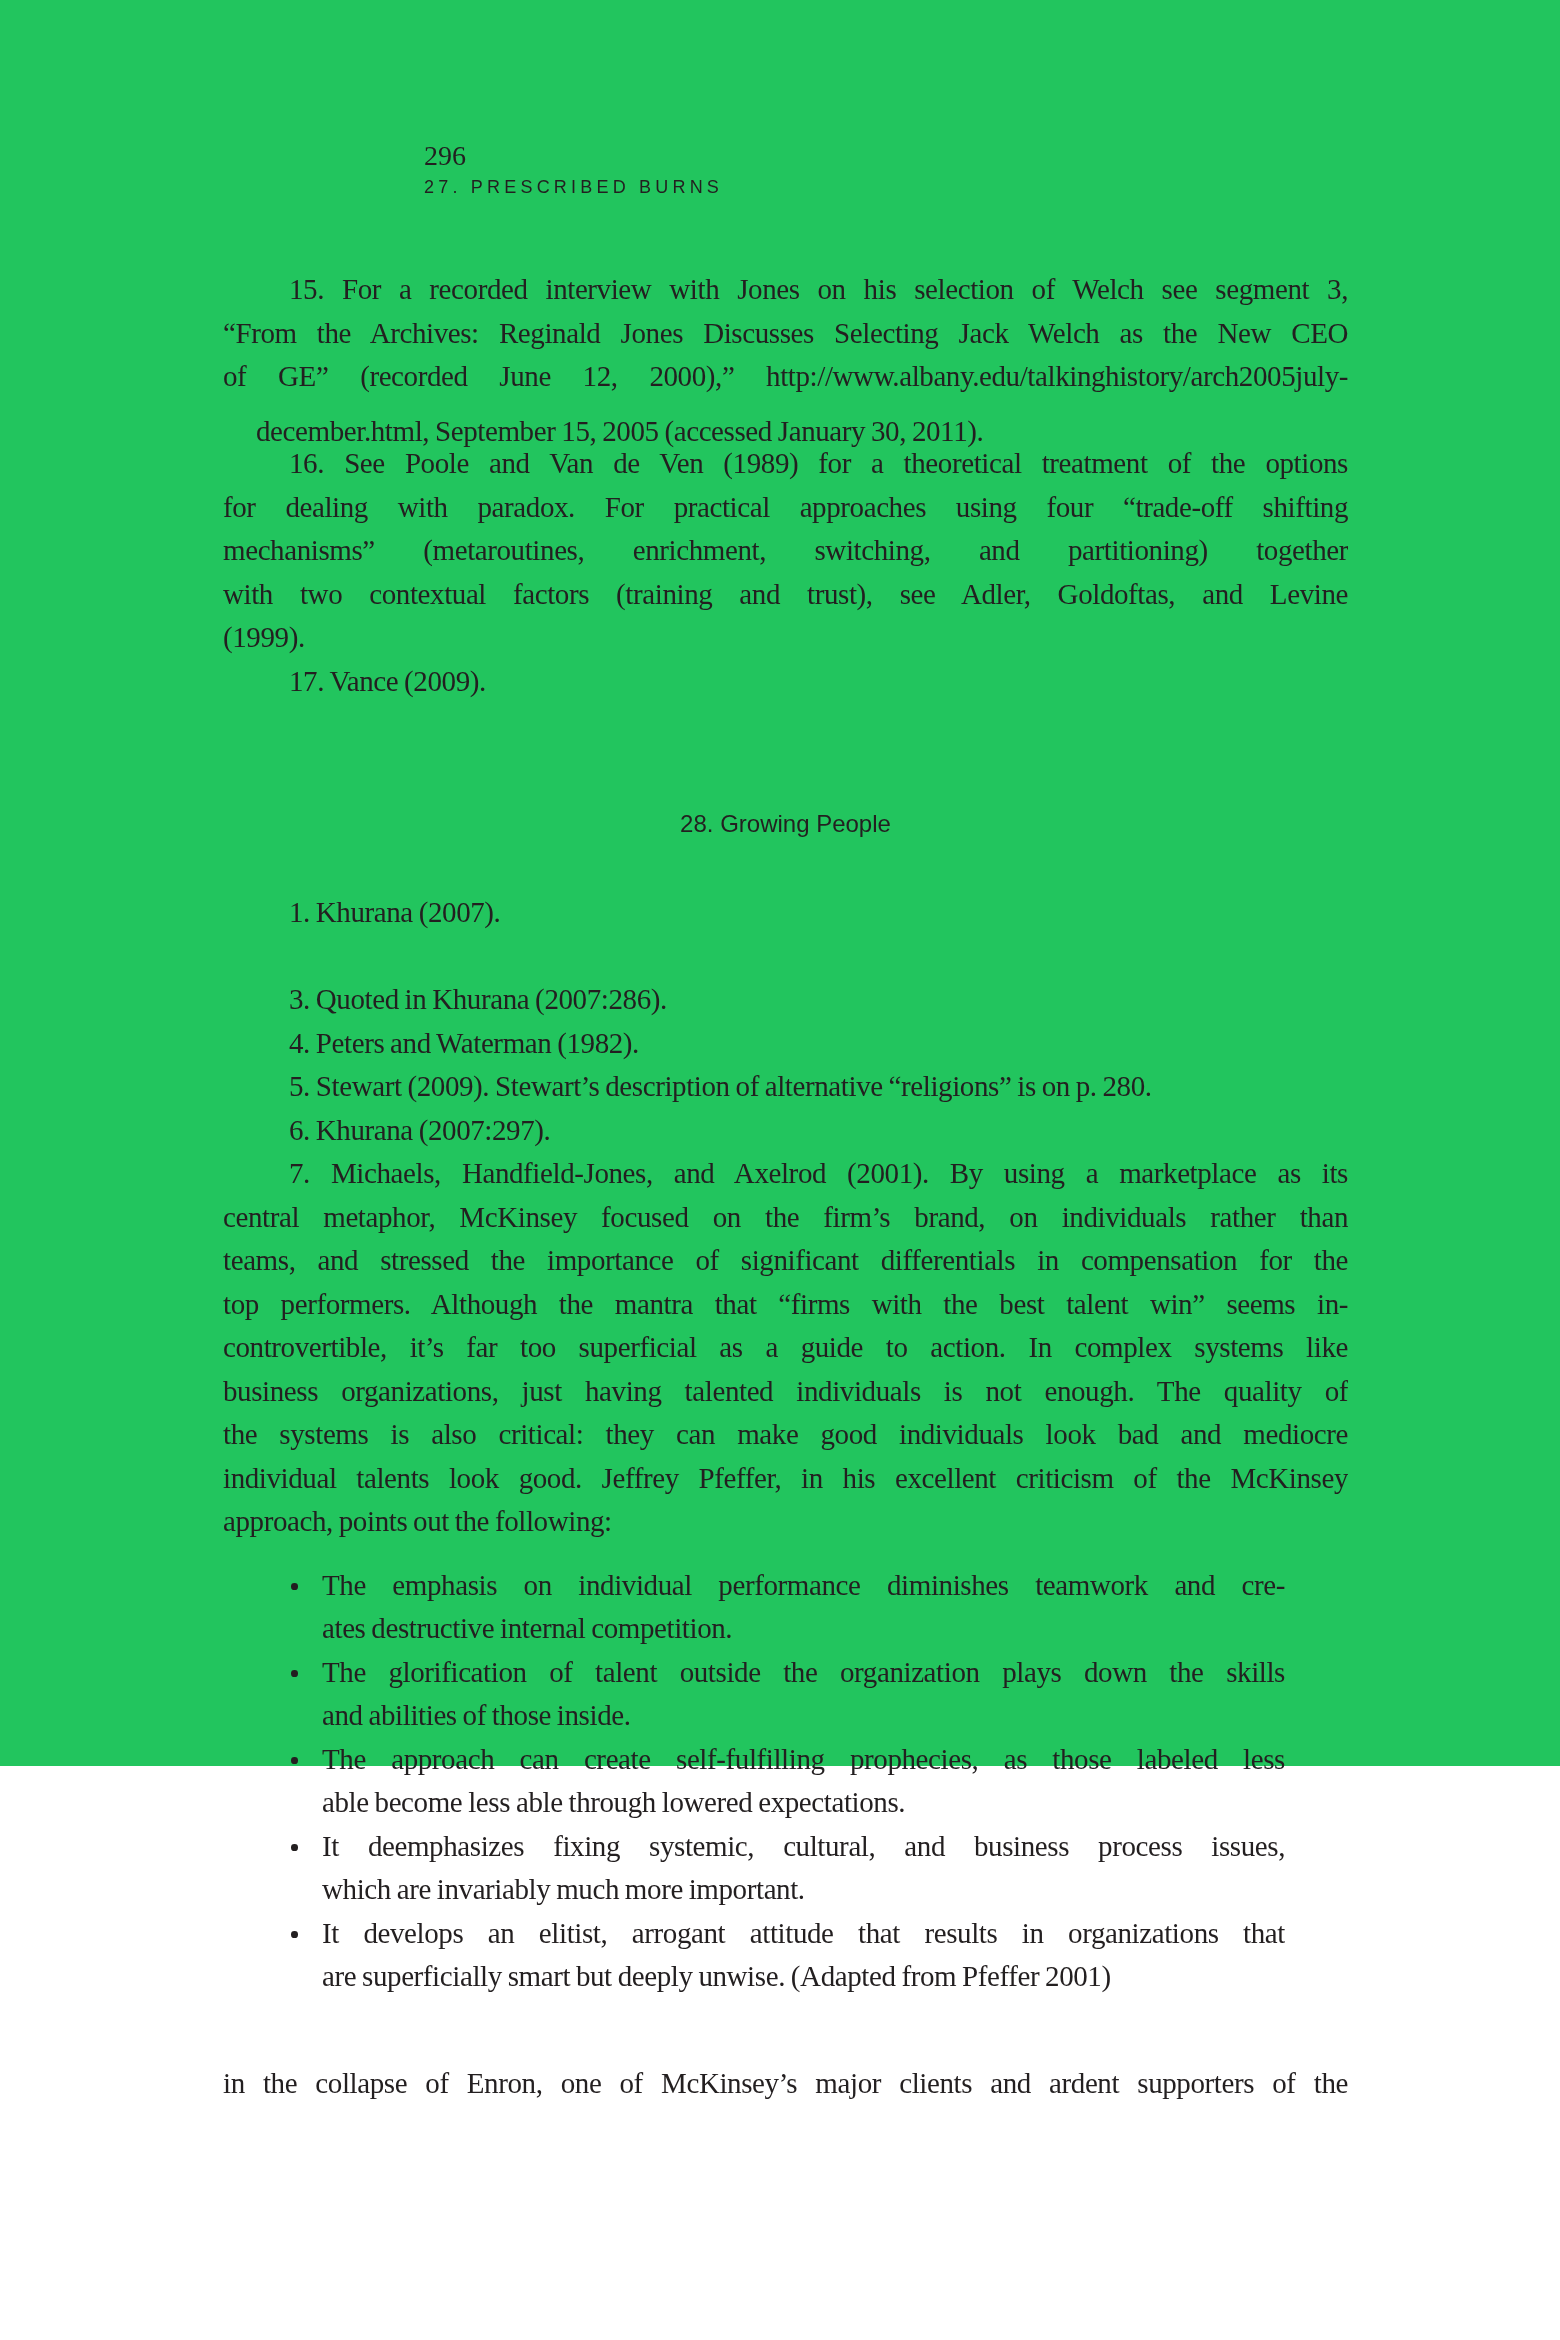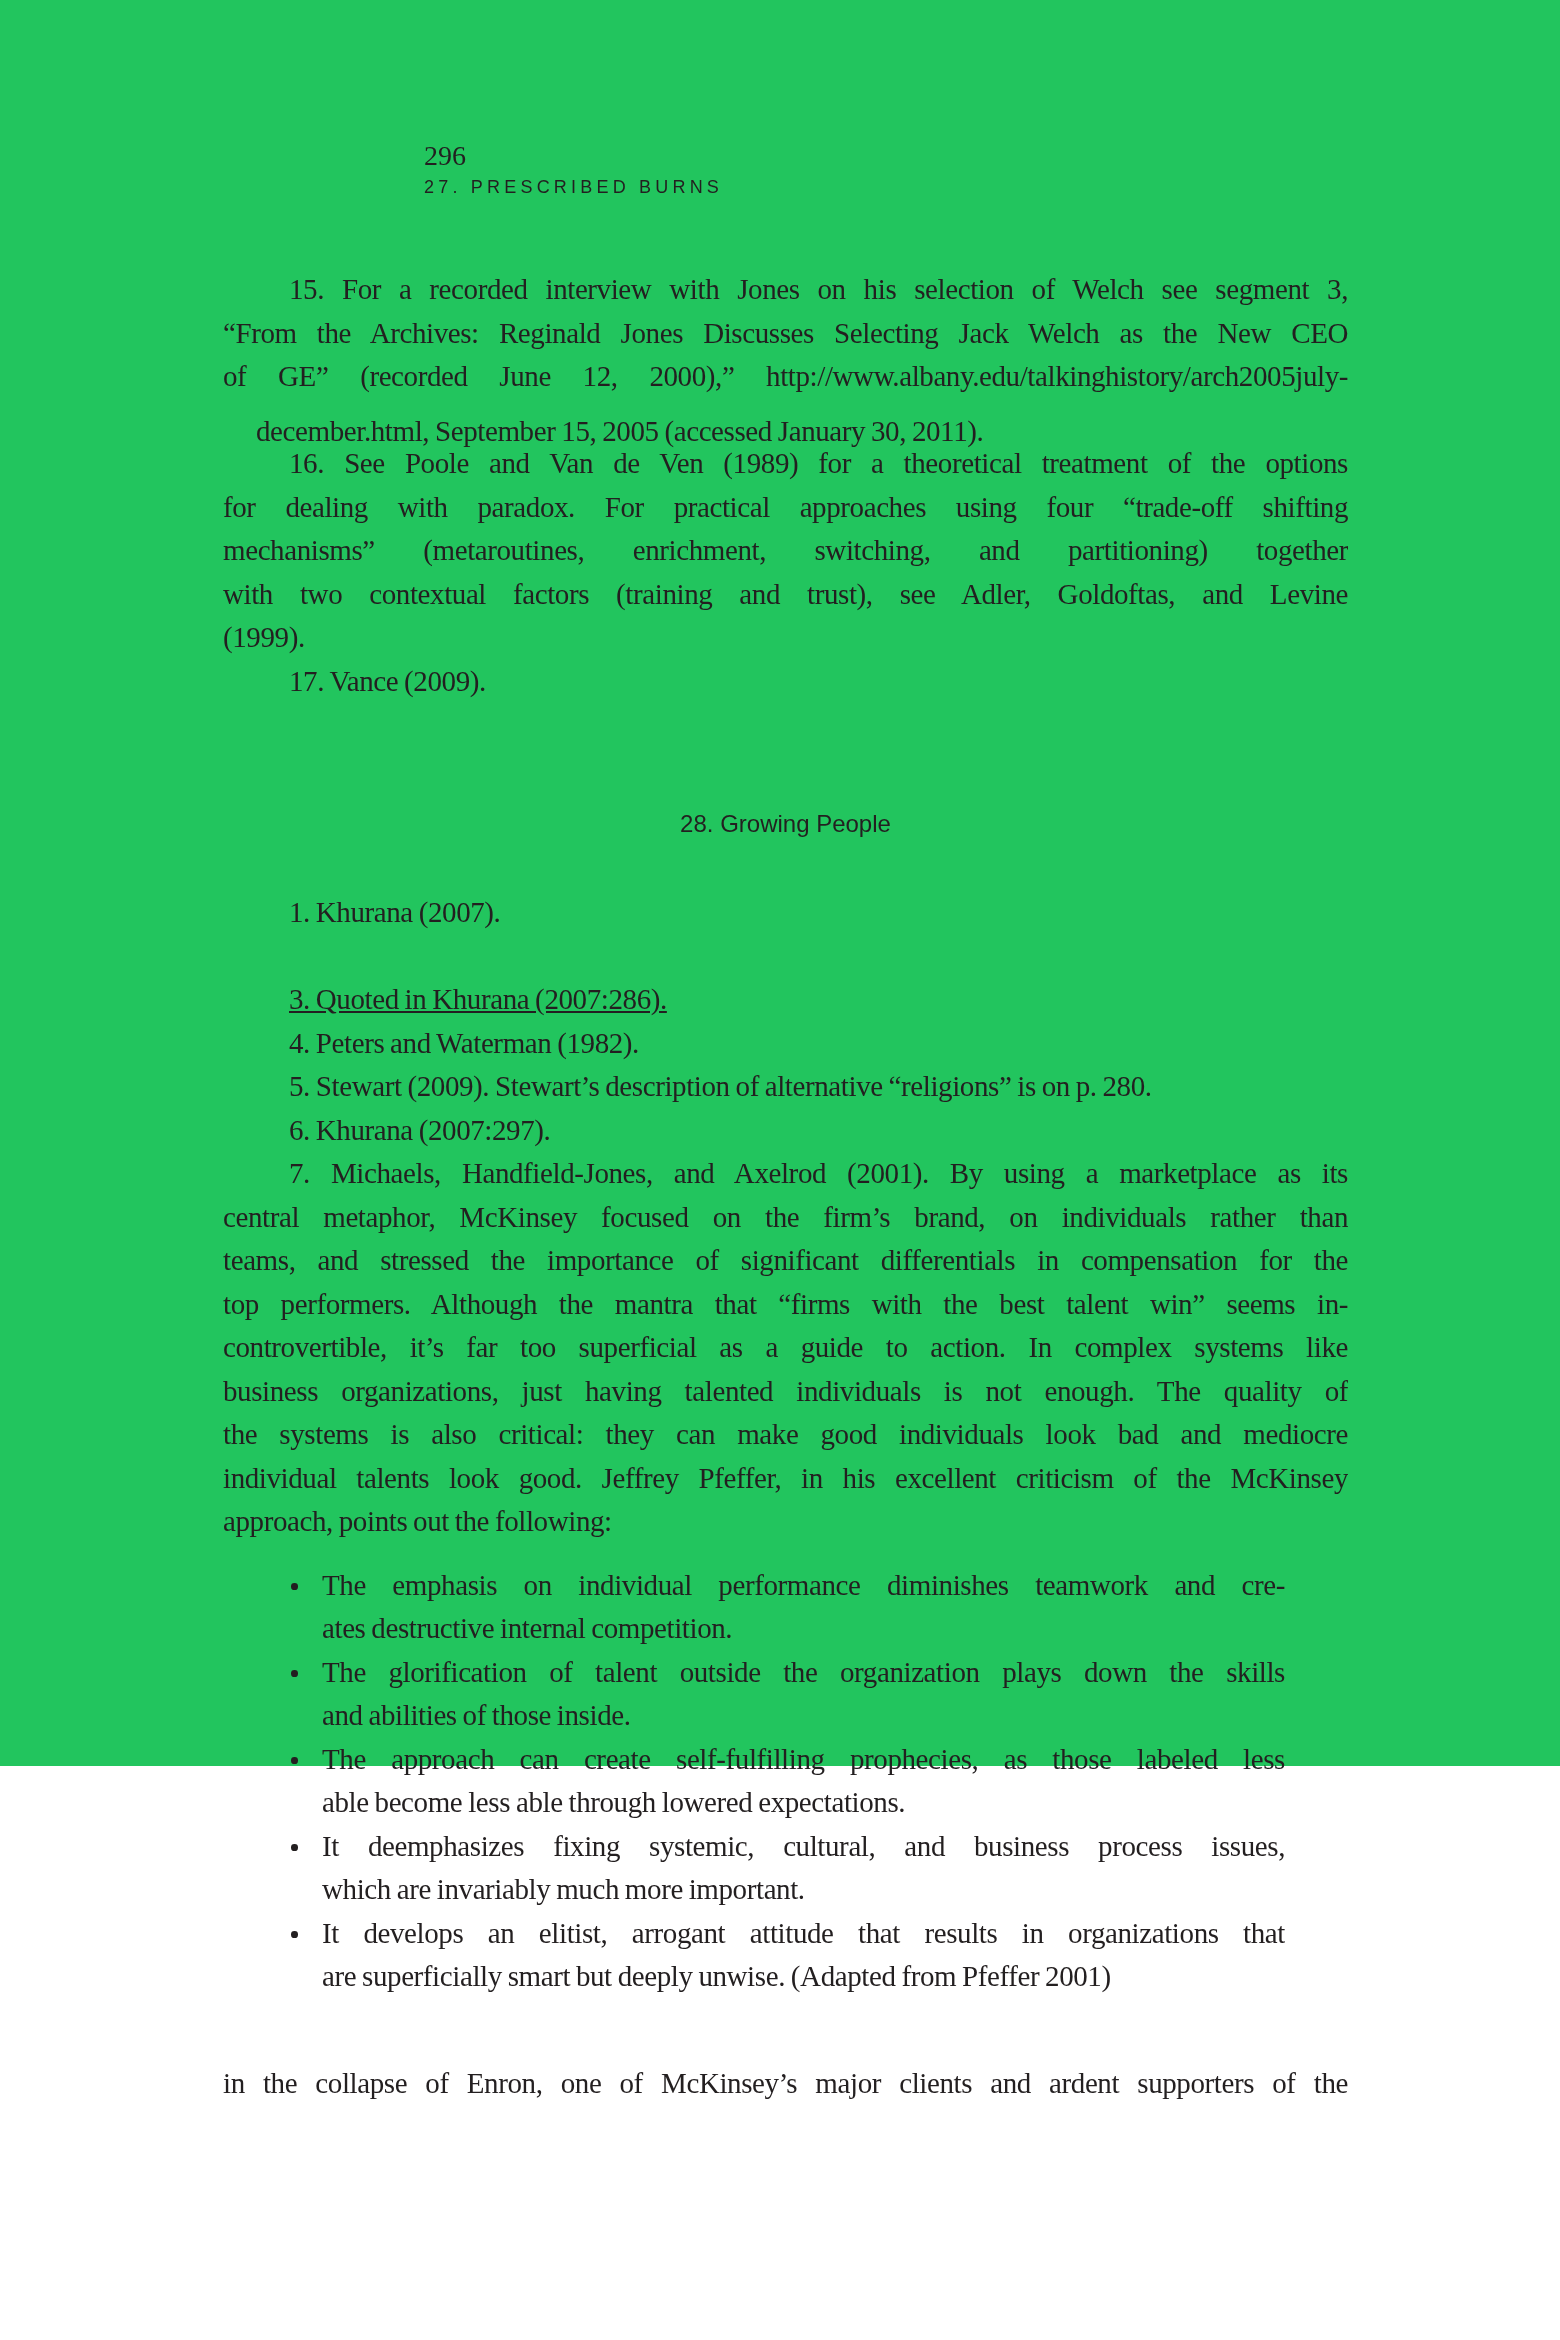--- a/index.html
+++ b/index.html
@@ -29,21 +29,21 @@
   <div class="line just" style="left:223px;width:1125px;top:533px;">mechanisms” (metaroutines, enrichment, switching, and partitioning) together</div>
   <div class="line just" style="left:223px;width:1125px;top:490px;">for dealing with paradox. For practical approaches using four “trade-off shifting</div>
   <div class="line just" style="left:223px;width:1125px;top:577px;">with two contextual factors (training and trust), see Adler, Goldoftas, and Levine</div>
   <div class="line" style="left:223px;top:620px;">(1999).</div>
 
   <div class="line" style="left:289px;top:664px;">17.  Vance (2009).</div>
 
   <div class="heading">28. Growing People</div>
 
   <div class="line" style="left:289px;top:895px;">1.  Khurana (2007).</div>
-  <div class="line" style="left:289px;top:982px;text-decoration:underline;">3.  Quoted in Khurana (2007:286).</div>
+  <div class="line" style="left:289px;top:982px;">3.  Quoted in Khurana (2007:286).</div>
   <div class="line" style="left:289px;top:1026px;">4.  Peters and Waterman (1982).</div>
   <div class="line" style="left:289px;top:1069px;">5.  Stewart (2009). Stewart’s description of alternative “religions” is on p. 280.</div>
   <div class="line" style="left:289px;top:1113px;">6.  Khurana (2007:297).</div>
 
   <div class="line just" style="left:289px;width:1059px;top:1156px;">7.  Michaels, Handfield-Jones, and Axelrod (2001). By using a marketplace as its</div>
   <div class="line just" style="left:223px;width:1125px;top:1200px;">central metaphor, McKinsey focused on the firm’s brand, on individuals rather than</div>
   <div class="line just" style="left:223px;width:1125px;top:1243px;">teams, and stressed the importance of significant differentials in compensation for the</div>
   <div class="line just" style="left:223px;width:1125px;top:1287px;">top performers. Although the mantra that “firms with the best talent win” seems in-</div>
   <div class="line just" style="left:223px;width:1125px;top:1330px;">controvertible, it’s far too superficial as a guide to action. In complex systems like</div>
   <div class="line just" style="left:223px;width:1125px;top:1374px;">business organizations, just having talented individuals is not enough. The quality of</div>

